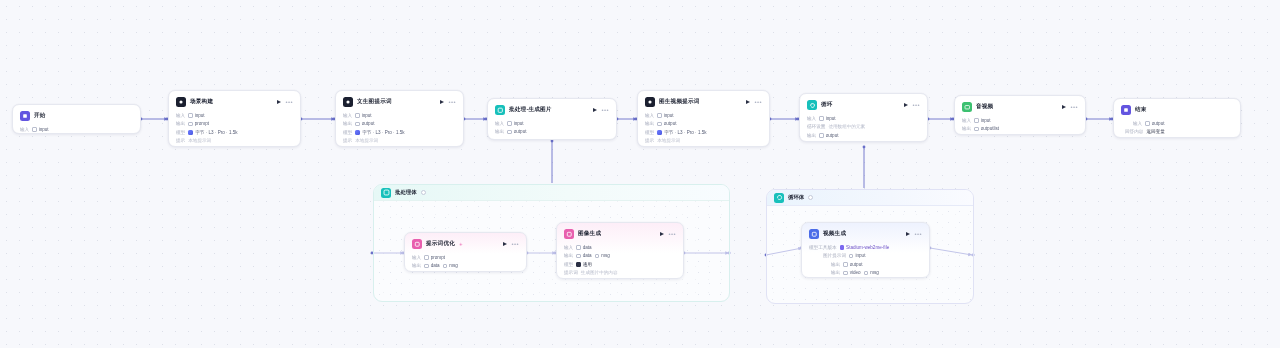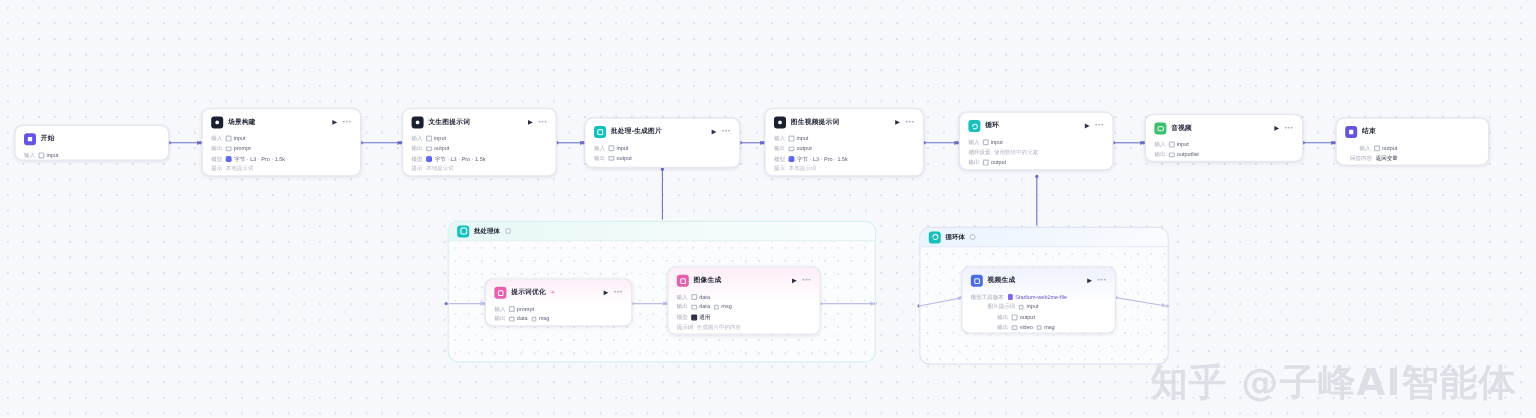--- a/index.html
+++ b/index.html
@@ -610,14 +610,13 @@
           <span class="sq"></span>
           <span>video</span>
         </span>
       <span class="chip">
           <span class="sq"></span>
           <span>msg</span>
         </span>
     </div>
   </div>
 
-  <div id="watermark">知乎 @子峰AI智能体</div>
 </div>
 
 </body></html>

